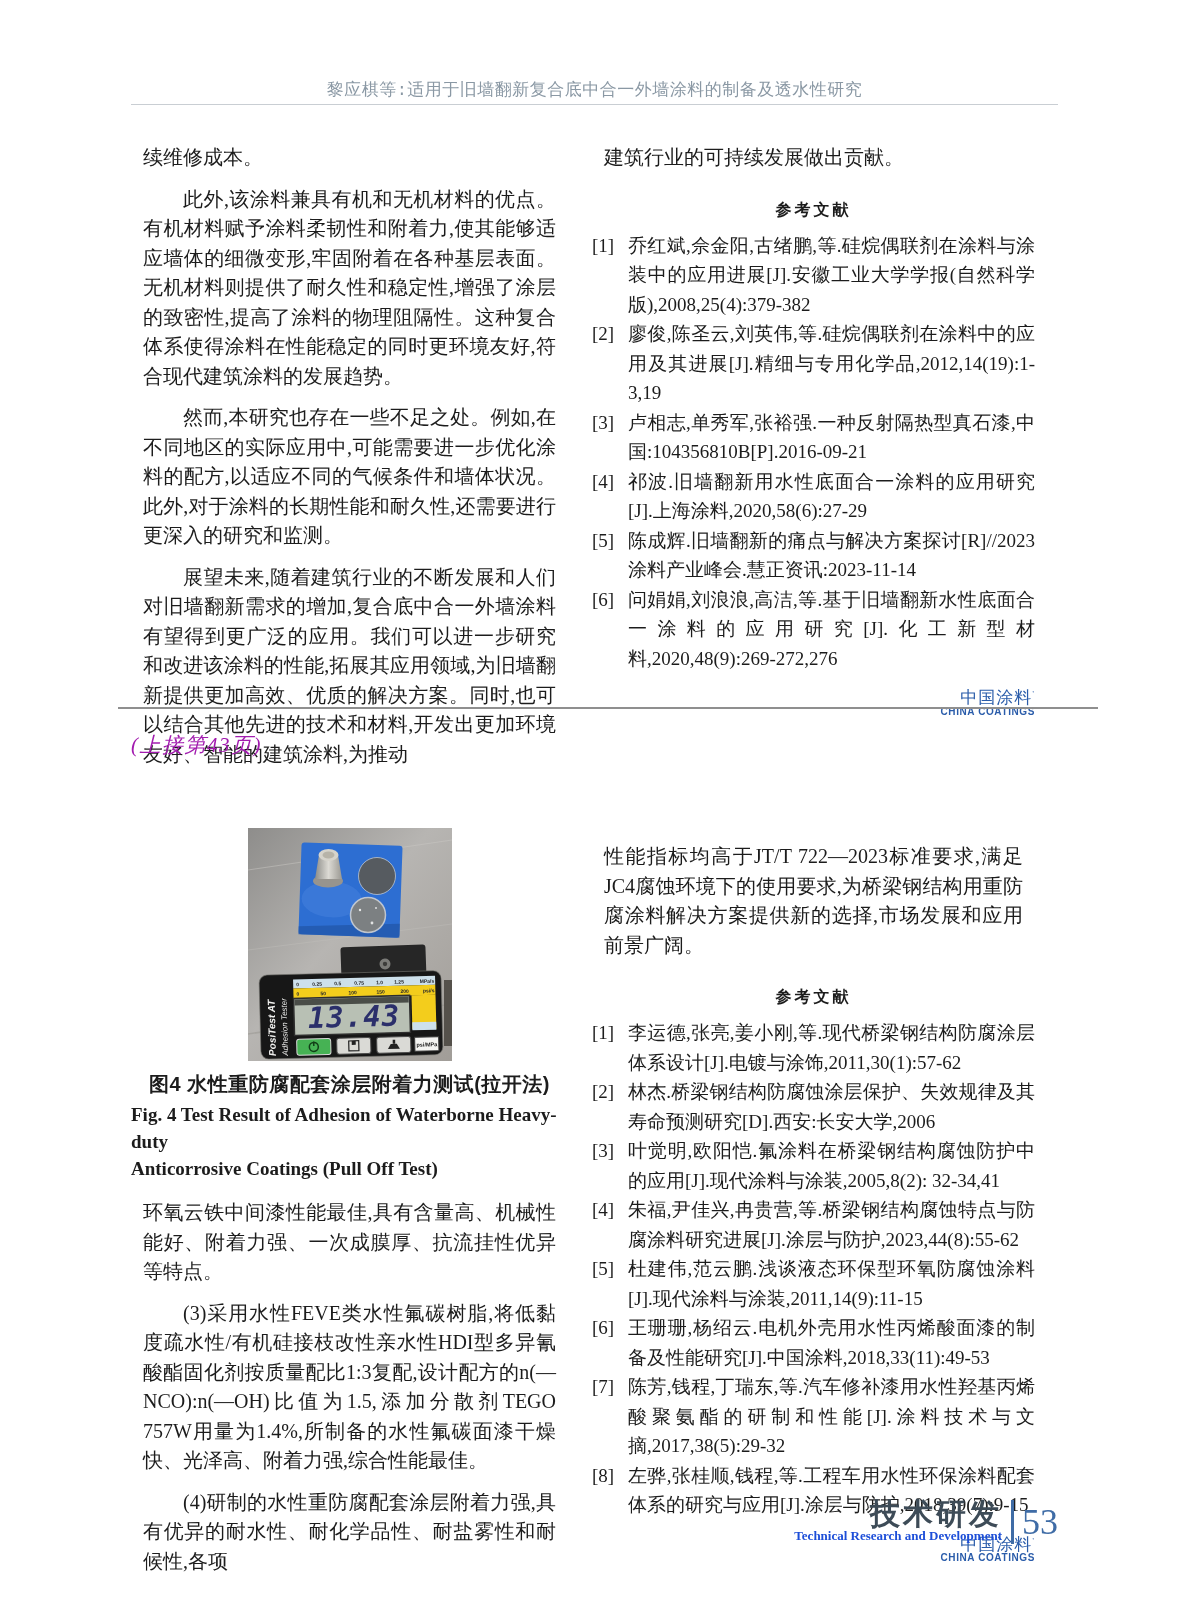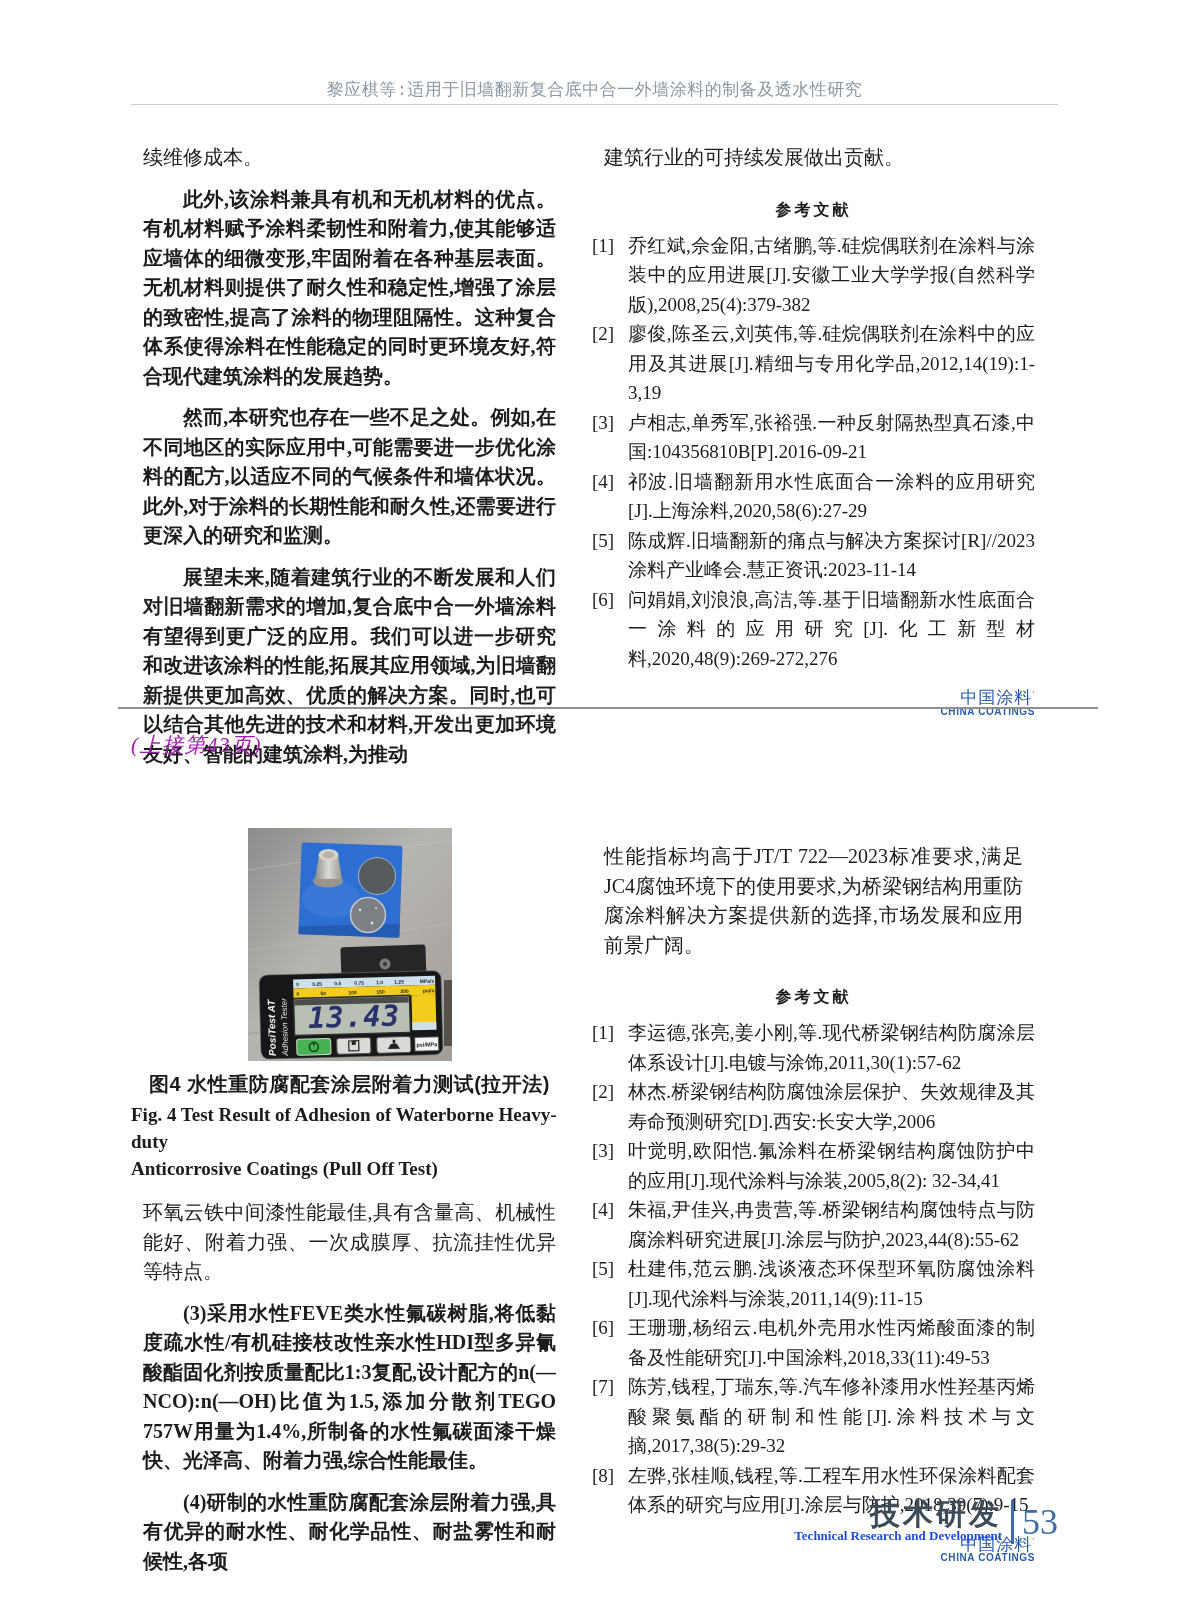--- a/index.html
+++ b/index.html
@@ -16,21 +16,21 @@
   }
   .head-rule{position:absolute;top:104px;left:131px;width:927px;height:1px;background:#c9ced3;}
   
   .cols{position:absolute;left:131px;width:904px;display:flex;gap:24px;}
   .cols-top{top:131px;}
   .cols-bottom{top:800px;}
   .col-l{width:437px;}
   .col-r{width:443px;}
   
   p.body{margin:12px;font-size:20px;line-height:29.5px;text-align:justify;}
-  p.indent{text-indent:2em;font-weight:bold;}
+  p.indent{text-indent:2em;}
   
   .ref-heading{
     font-family:"Liberation Sans","DejaVu Sans",sans-serif;font-weight:bold;
     font-size:16px;text-align:center;letter-spacing:3px;margin:27px 0 10px 0;
   }
   .ref{display:flex;font-size:19px;line-height:29.5px;}
   .ref .no{width:36px;flex:none;}
   .ref .txt{flex:1;text-align:justify;}
   
   .logo{text-align:right;margin-top:12px;}

